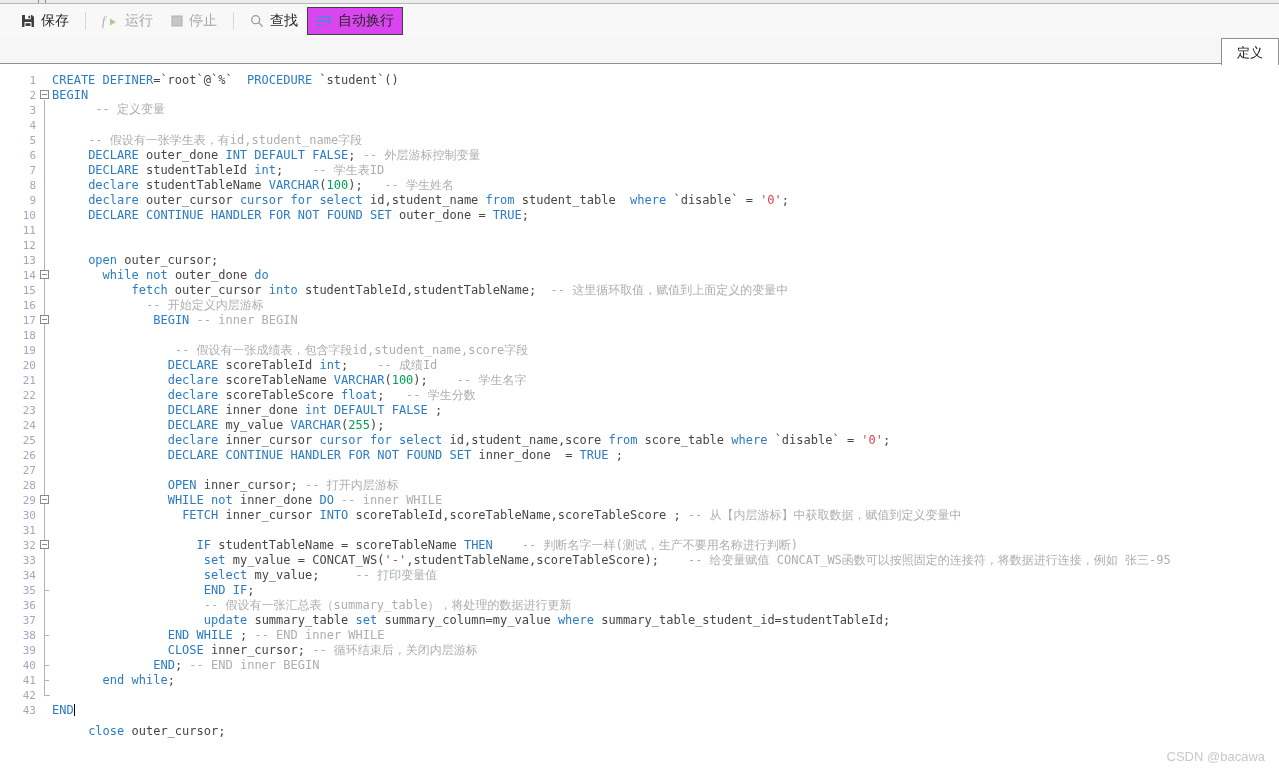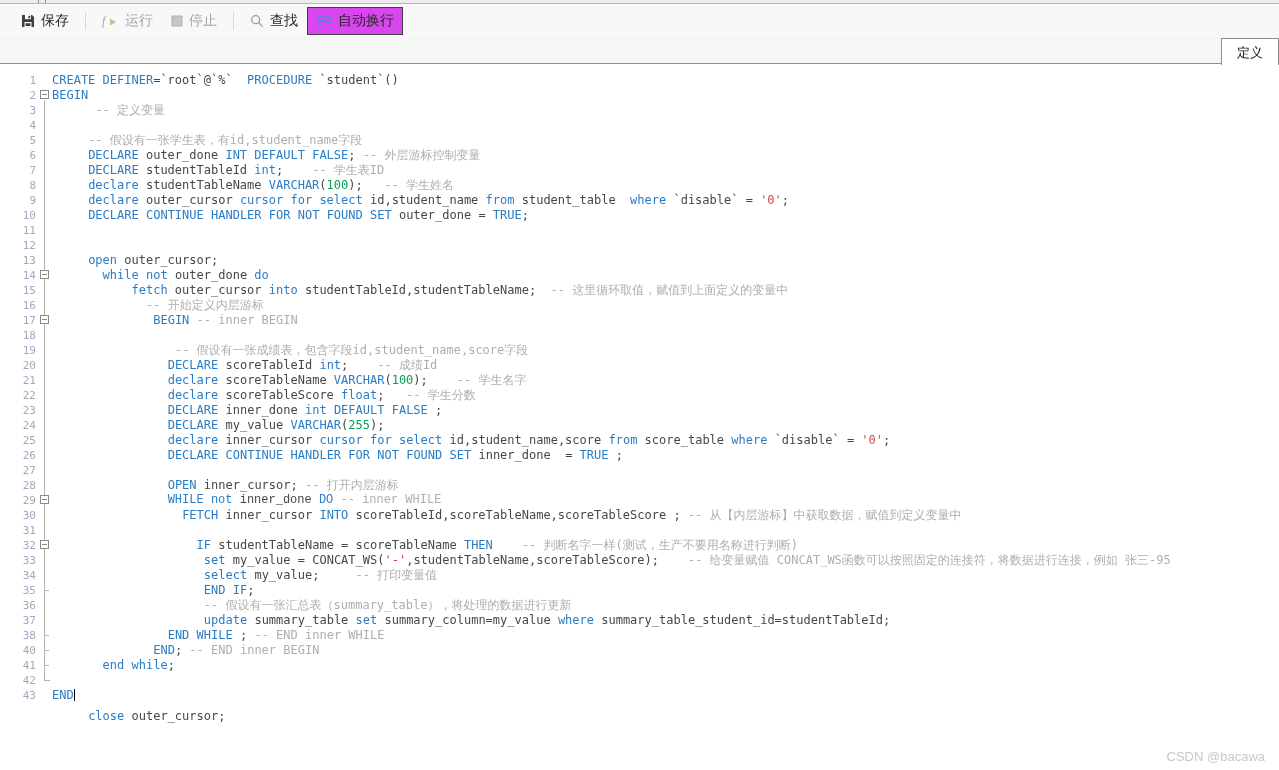--- a/index.html
+++ b/index.html
@@ -125,21 +125,21 @@
           <div class="vseg below"></div>
           <div class="fbox"></div>
         </div>
         <div class="code" style="padding-left: 0px;"><span class="t-k">BEGIN</span></div>
       </div>
       <div class="row">
         <div class="ln">3</div>
         <div class="fold">
           <div class="vseg"></div>
         </div>
-        <div class="code" style="padding-left: 43.38px;"><span class="t-c">-- 定义变量</span></div>
+        <div class="code" style="padding-left: 43.38px; font-family: Liberation Mono, monospace;"><span class="t-c">-- 定义变量</span></div>
       </div>
       <div class="row">
         <div class="ln">4</div>
         <div class="fold">
           <div class="vseg"></div>
         </div>
         <div class="code" style="padding-left: 0px;"></div>
       </div>
       <div class="row">
         <div class="ln">5</div>
@@ -310,21 +310,21 @@
           <div class="vseg"></div>
         </div>
         <div class="code" style="padding-left: 115.68px;"><span class="t-k">OPEN</span><span class="t-p"> inner_cursor; </span><span class="t-c">-- 打开内层游标</span></div>
       </div>
       <div class="row">
         <div class="ln">29</div>
         <div class="fold">
           <div class="vseg"></div>
           <div class="fbox"></div>
         </div>
-        <div class="code" style="padding-left: 115.68px; font-family: Liberation Mono, monospace;"><span class="t-k">WHILE</span><span class="t-p"> </span><span class="t-k">not</span><span class="t-p"> inner_done </span><span class="t-k">DO</span><span class="t-p"> </span><span class="t-c">-- inner WHILE</span></div>
+        <div class="code" style="padding-left: 115.68px;"><span class="t-k">WHILE</span><span class="t-p"> </span><span class="t-k">not</span><span class="t-p"> inner_done </span><span class="t-k">DO</span><span class="t-p"> </span><span class="t-c">-- inner WHILE</span></div>
       </div>
       <div class="row">
         <div class="ln">30</div>
         <div class="fold">
           <div class="vseg"></div>
         </div>
         <div class="code" style="padding-left: 130.14px;"><span class="t-k">FETCH</span><span class="t-p"> inner_cursor </span><span class="t-k">INTO</span><span class="t-p"> scoreTableId,scoreTableName,scoreTableScore ; </span><span class="t-c">-- 从【内层游标】中获取数据，赋值到定义变量中</span></div>
       </div>
       <div class="row">
         <div class="ln">31</div>
@@ -377,20 +377,27 @@
         </div>
         <div class="code" style="padding-left: 151.83px;"><span class="t-k">update</span><span class="t-p"> summary_table </span><span class="t-k">set</span><span class="t-p"> summary_column=my_value </span><span class="t-k">where</span><span class="t-p"> summary_table_student_id=studentTableId;</span></div>
       </div>
       <div class="row">
         <div class="ln">38</div>
         <div class="fold">
           <div class="vseg"></div>
           <div class="htick"></div>
         </div>
         <div class="code" style="padding-left: 115.68px;"><span class="t-k">END</span><span class="t-p"> </span><span class="t-k">WHILE</span><span class="t-p"> ; </span><span class="t-c">-- END inner WHILE</span></div>
+      </div>
+      <div class="row">
+        <div class="ln">39</div>
+        <div class="fold">
+          <div class="vseg"></div>
+        </div>
+        <div class="code" style="padding-left: 115.68px;"><span class="t-k">CLOSE</span><span class="t-p"> inner_cursor; </span><span class="t-c">-- 循环结束后，关闭内层游标</span></div>
       </div>
       <div class="row">
         <div class="ln">40</div>
         <div class="fold">
           <div class="vseg"></div>
           <div class="htick"></div>
         </div>
         <div class="code" style="padding-left: 101.22px;"><span class="t-k">END</span><span class="t-p">; </span><span class="t-c">-- END inner BEGIN</span></div>
       </div>
       <div class="row">

